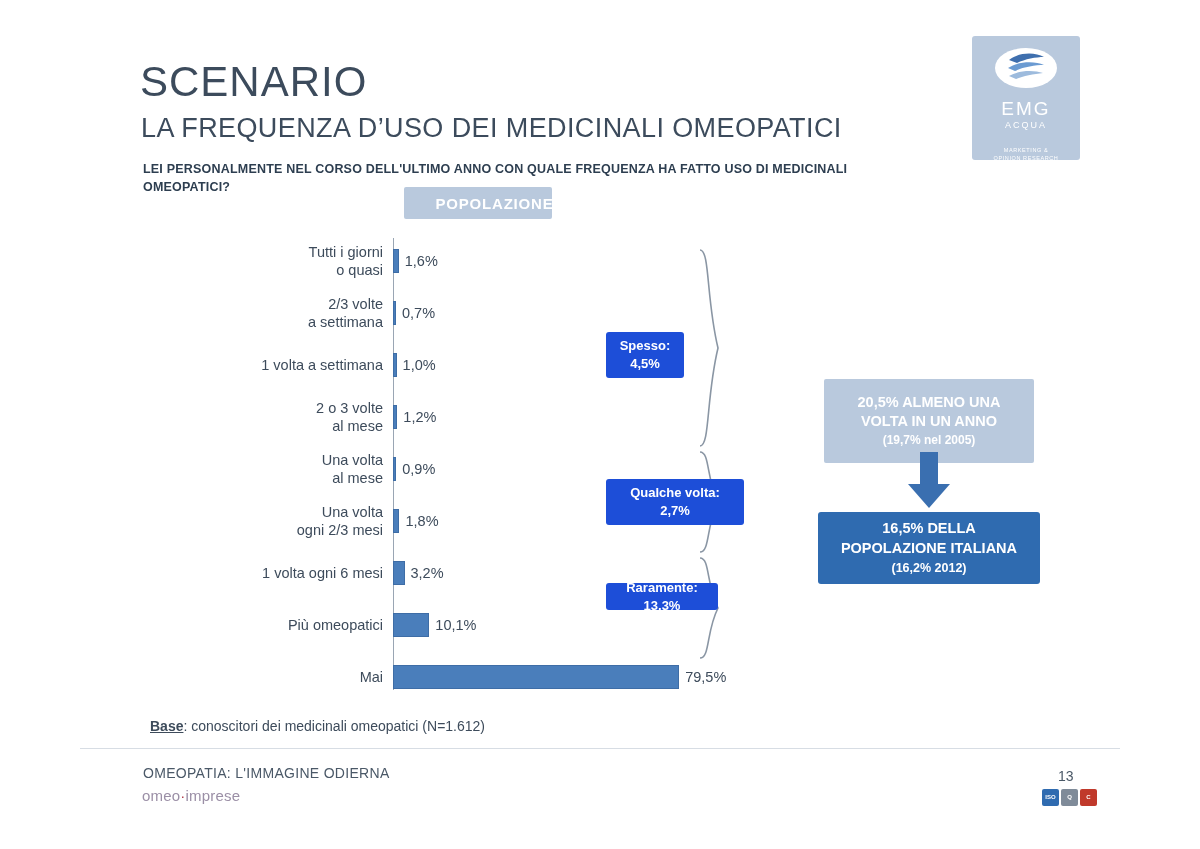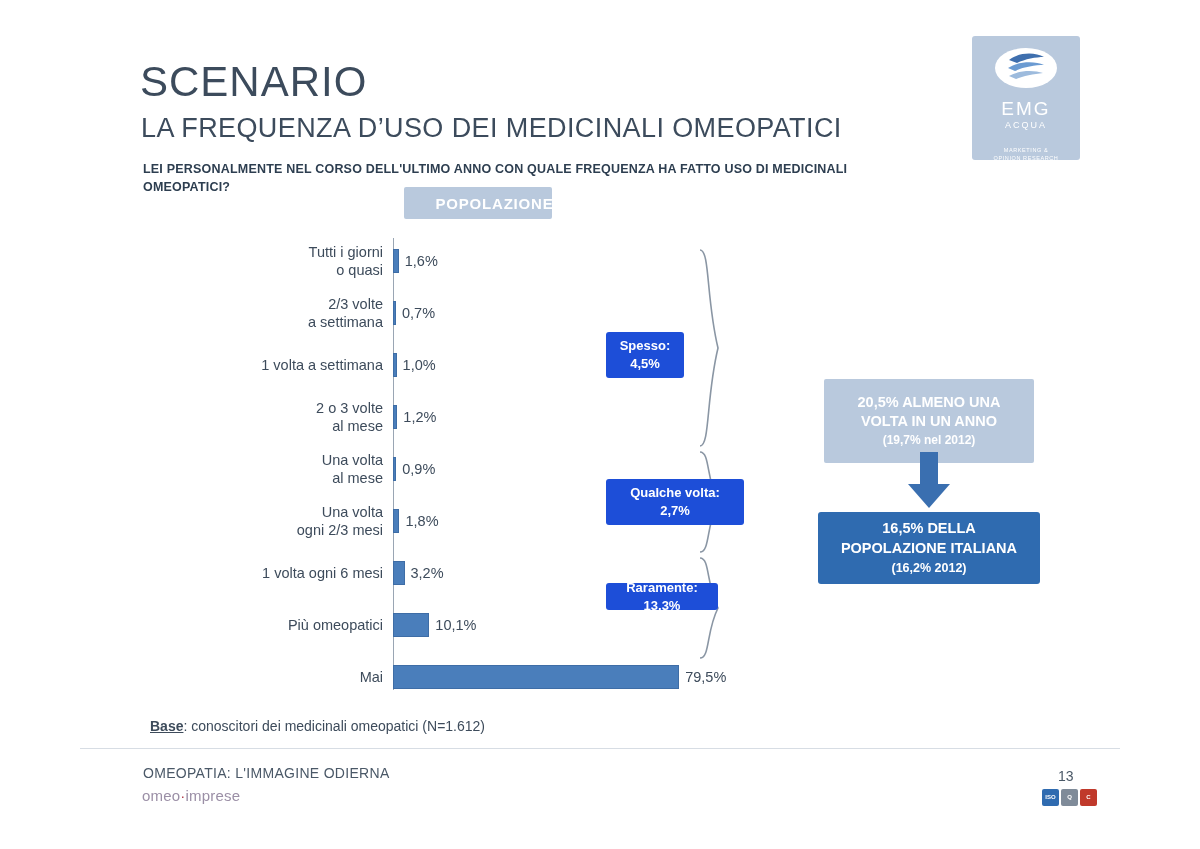--- a/index.html
+++ b/index.html
@@ -420,21 +420,21 @@
 2,7%</span>
 </div>
 <div class="group-box" style="left:606px; top:583px; width:112px; height:27px;">
   <span>Raramente:
 13,3%</span>
 </div>
 
 <div class="summary-light">
   <div class="big">20,5%  ALMENO UNA</div>
   <div class="big">VOLTA IN UN ANNO</div>
-  <div class="small">(19,7% nel 2012)</div>
+  <div class="small">(19,7% nel 2005)</div>
 </div>
 <div class="arrow-down">
   <svg width="46" height="58" viewBox="0 0 46 58">
     <polygon points="14,0 32,0 32,32 44,32 23,56 2,32 14,32" fill="#3a6fb0"></polygon>
   </svg>
 </div>
 <div class="summary-dark">
   <div class="big">16,5%  DELLA</div>
   <div class="big">POPOLAZIONE ITALIANA</div>
   <div class="small">(16,2% 2012)</div>

